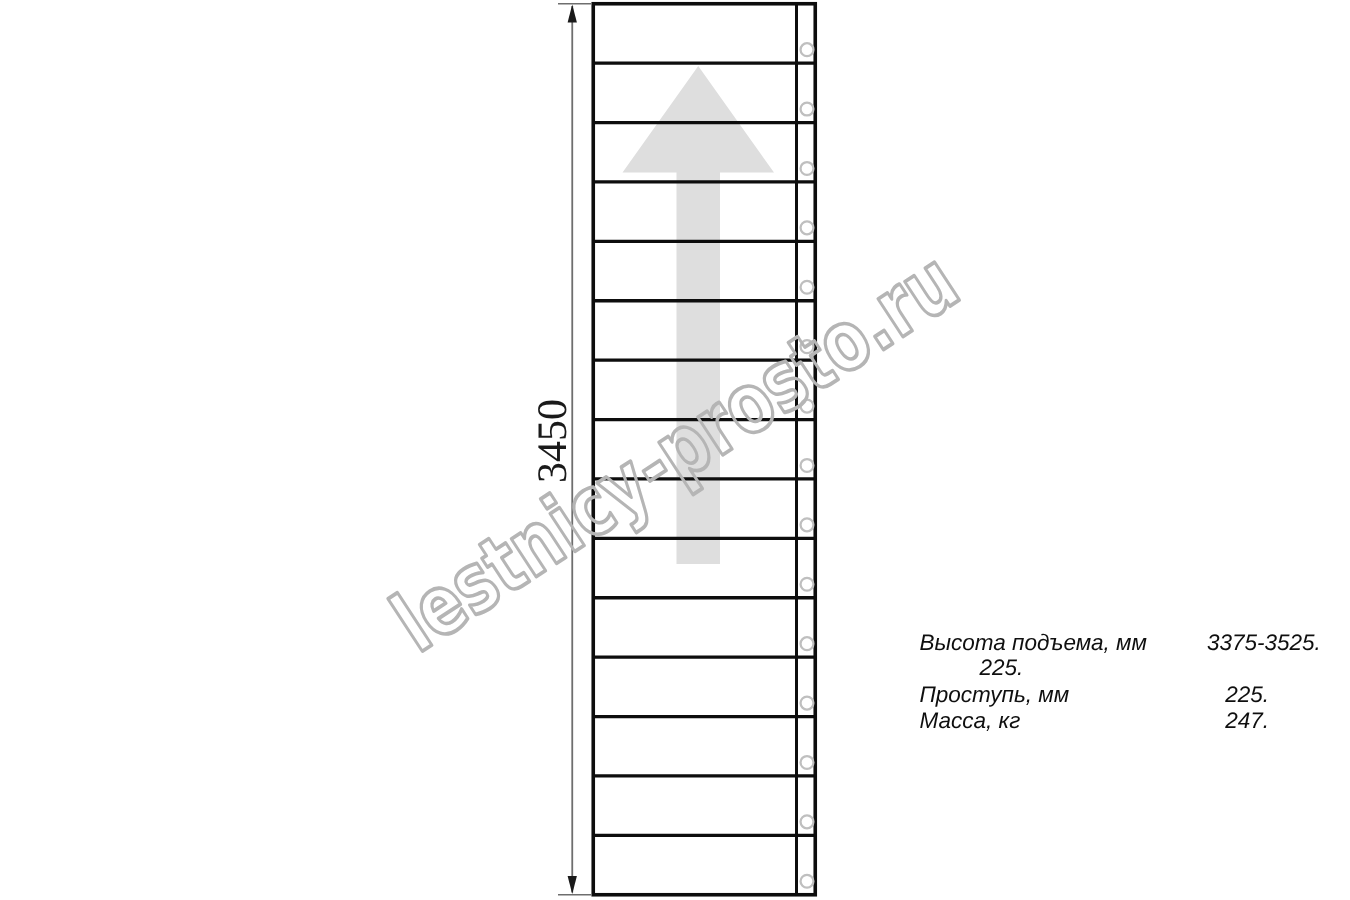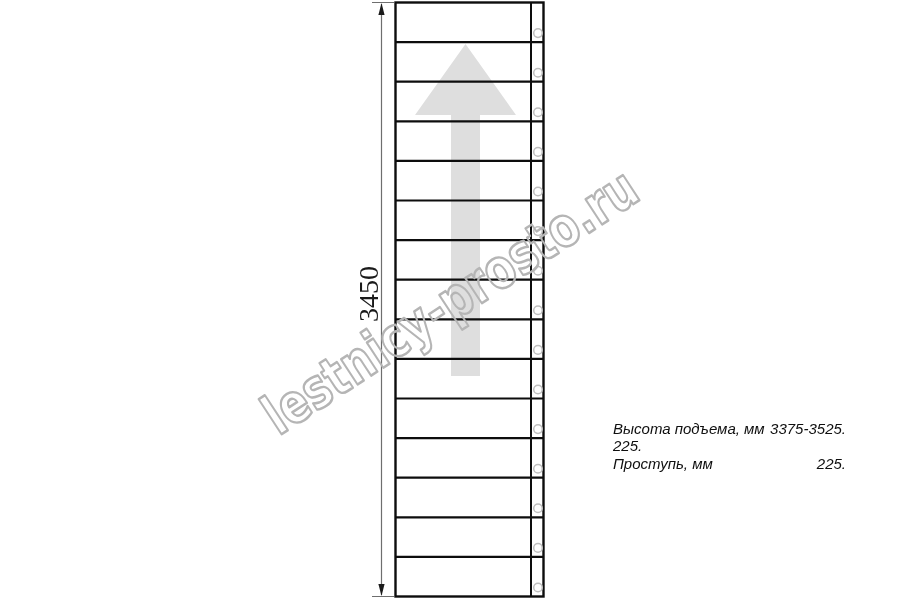--- a/index.html
+++ b/index.html
@@ -37,21 +37,21 @@
     font-size: 15px;
     line-height: 17.3px;
     color: #0f0f0f;
   }
   .spec-row {
     display: flex;
     justify-content: space-between;
     white-space: nowrap;
   }
   .spec-label { text-align: center; }
-  .spec-value { text-align: right; }
+  .spec-value { text-align: right; margin-left: 40px; }
 </style>
 </head>
 <body>
 
 <div class="canvas">
 
   <svg class="drawing-svg" viewBox="0 0 900 600">
 
     <polygon points="465.5,44 516,115 480,115 480,376 451,376 451,115 415,115" fill="#dedede"></polygon>
 
@@ -111,15 +111,19 @@
         <span class="spec-label">Высота подъема, мм</span>
         <span class="spec-value">3375-3525.</span>
       </div>
       <div class="spec-row">
         <span class="spec-value">225.</span>
       </div>
       <div class="spec-row">
         <span class="spec-label">Проступь, мм</span>
         <span class="spec-value">225.</span>
       </div>
+      <div class="spec-row">
+        <span class="spec-label">Масса, кг</span>
+        <span class="spec-value">247.</span>
+      </div>
     </div>
 
 </div>
 
 </body></html>

